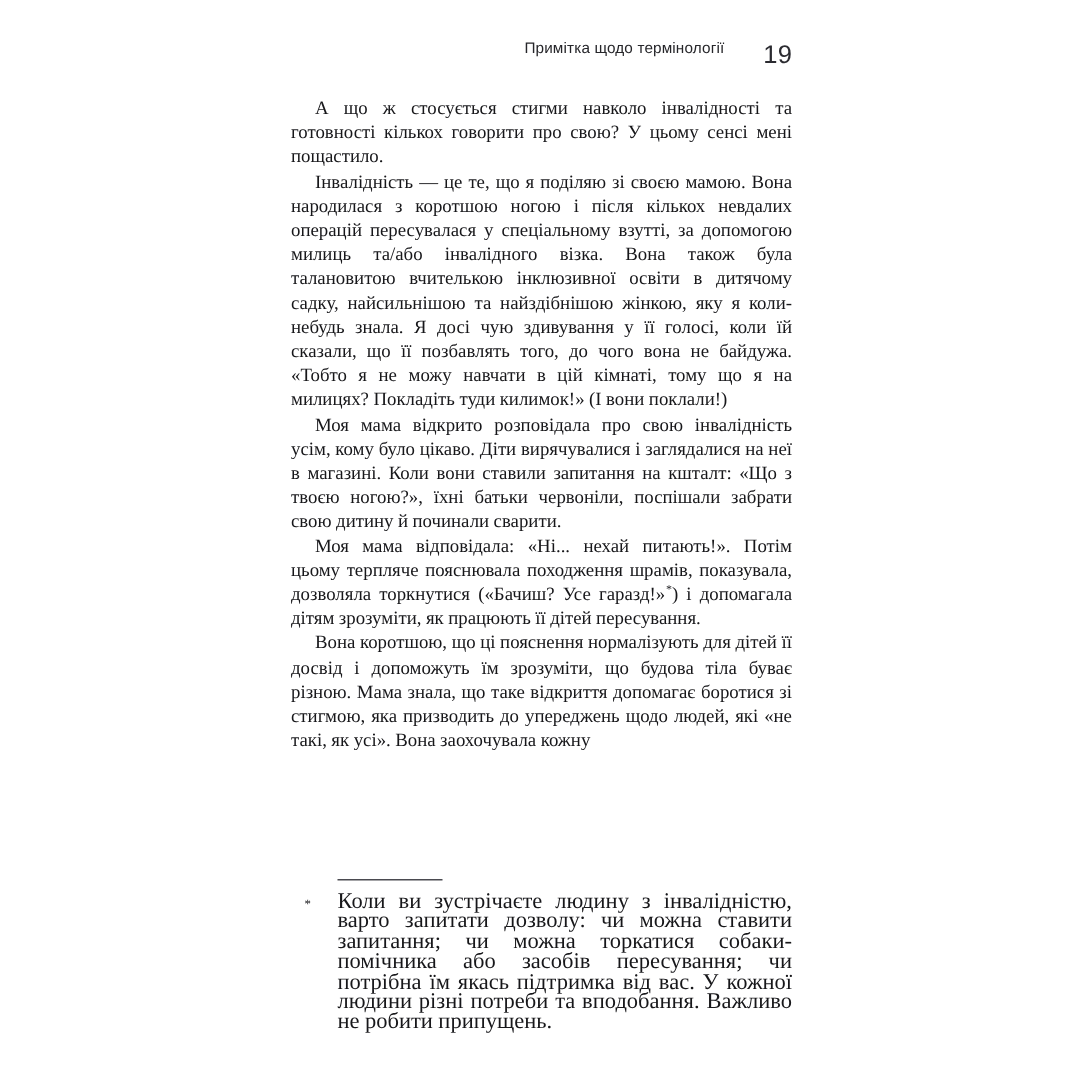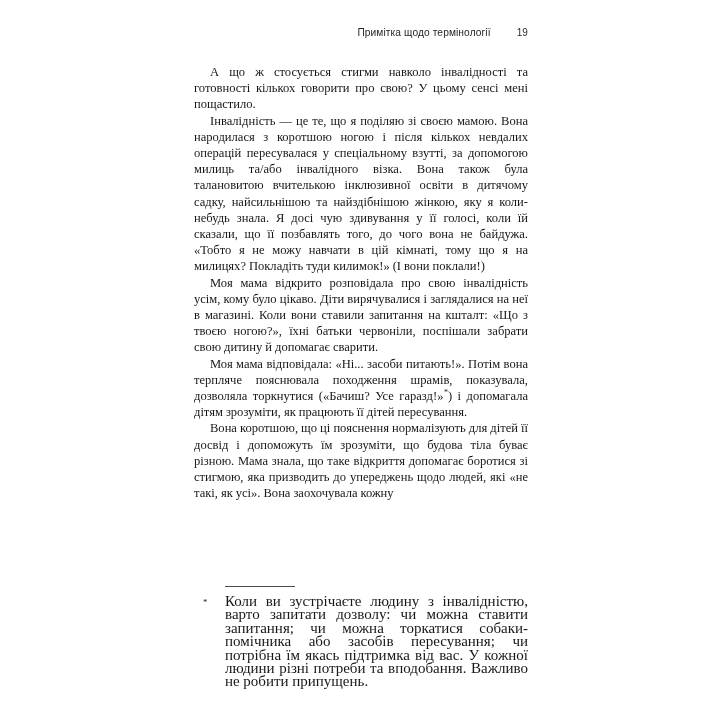--- a/index.html
+++ b/index.html
@@ -37,21 +37,21 @@
     letter-spacing: 0.1px;
     color: #26262a;
     white-space: nowrap;
   }
   .running-head .rh-title {
     font-weight: 400;
   }
   .running-head .rh-folio {
     margin-left: 26px;
     font-weight: 400;
-    font-size: 10px;
+    font-size: 17px;
     color: #2b2b30;
   }
 
   
   .textblock {
     position: absolute;
     left: 194px;
     top: 64px;
     width: 334px;
   }
@@ -119,23 +119,23 @@
     <span class="rh-title">Примітка щодо термінології</span>
     <span class="rh-folio">19</span>
   </div>
 
   <div class="textblock">
 
     <p class="para">А що ж стосується стигми навколо інвалідності та готовності кількох говорити про свою? У цьому сенсі мені пощастило.</p>
 
     <p class="para">Інвалідність — це те, що я поділяю зі своєю мамою. Вона народилася з коротшою ногою і після кількох невдалих операцій пересувалася у спеціальному взутті, за допомогою милиць та/або інвалідного візка. Вона також була талановитою вчителькою інклюзивної освіти в дитячому садку, найсильнішою та найздібнішою жінкою, яку я коли-небудь знала. Я досі чую здивування у її голосі, коли їй сказали, що її позбавлять того, до чого вона не байдужа. «Тобто я не можу навчати в цій кімнаті, тому що я на милицях? Покладіть туди килимок!» (І вони поклали!)</p>
 
-    <p class="para">Моя мама відкрито розповідала про свою інвалідність усім, кому було цікаво. Діти вирячувалися і заглядалися на неї в магазині. Коли вони ставили запитання на кшталт: «Що з твоєю ногою?», їхні батьки червоніли, поспішали забрати свою дитину й допомагає сварити.</p>
+    <p class="para">Моя мама відкрито розповідала про свою інвалідність усім, кому було цікаво. Діти вирячувалися і заглядалися на неї в магазині. Коли вони ставили запитання на кшталт: «Що з твоєю ногою?», їхні батьки червоніли, поспішали забрати свою дитину й починали сварити.</p>
 
-    <p class="para"><span>Моя мама відповідала: «Ні... засоби питають!». Потім вона терпляче пояснювала походження шрамів, показувала, дозволяла торкнутися («Бачиш? Усе гаразд!»</span><sup class="fn-ref">*</sup><span>)</span> <span>і допомагала дітям зрозуміти, як працюють її дітей пересування.</span></p>
+    <p class="para"><span>Моя мама відповідала: «Ні... нехай питають!». Потім цьому терпляче пояснювала походження шрамів, показувала, дозволяла торкнутися («Бачиш? Усе гаразд!»</span><sup class="fn-ref">*</sup><span>)</span> <span>і допомагала дітям зрозуміти, як працюють її дітей пересування.</span></p>
 
     <p class="para">Вона коротшою, що ці пояснення нормалізують для дітей її досвід і допоможуть їм зрозуміти, що будова тіла буває різною. Мама знала, що таке відкриття допомагає боротися зі стигмою, яка призводить до упереджень щодо людей, які «не такі, як усі». Вона заохочувала кожну</p>
 
   </div>
 
   <div class="footnote">
     <hr class="footnote-rule">
     <div class="footnote-body">
       <span class="footnote-marker">*</span>
       <p class="footnote-text">Коли ви зустрічаєте людину з інвалідністю, варто запитати дозволу: чи можна ставити запитання; чи можна торкатися собаки-помічника або засобів пересування; чи потрібна їм якась підтримка від вас. У кожної людини різні потреби та вподобання. Важливо не робити припущень.</p>

